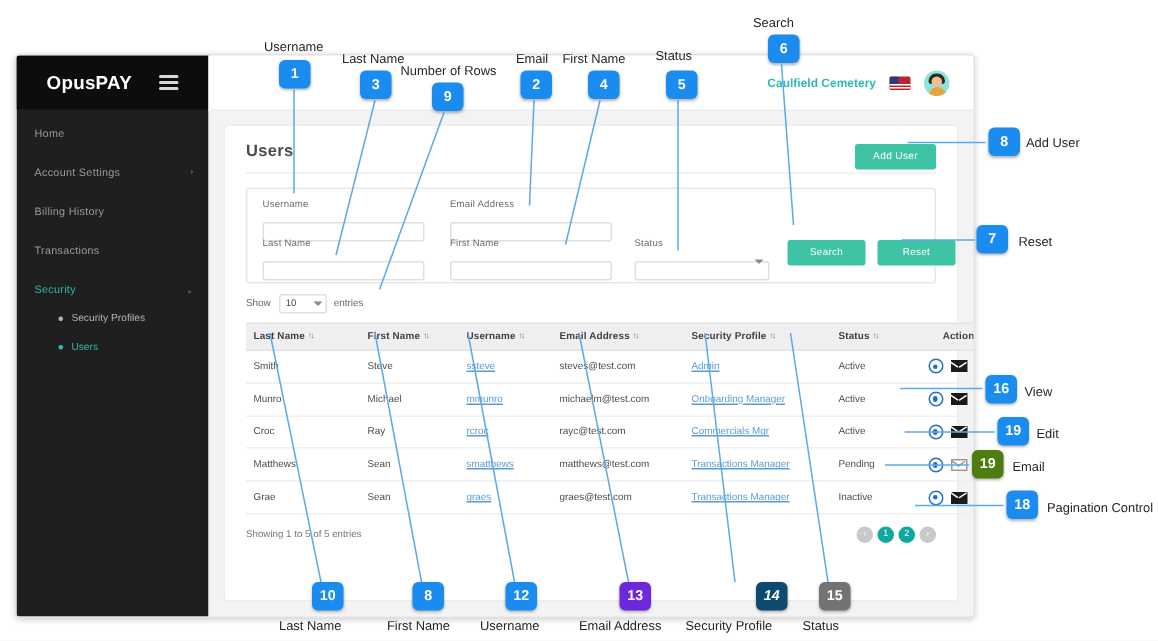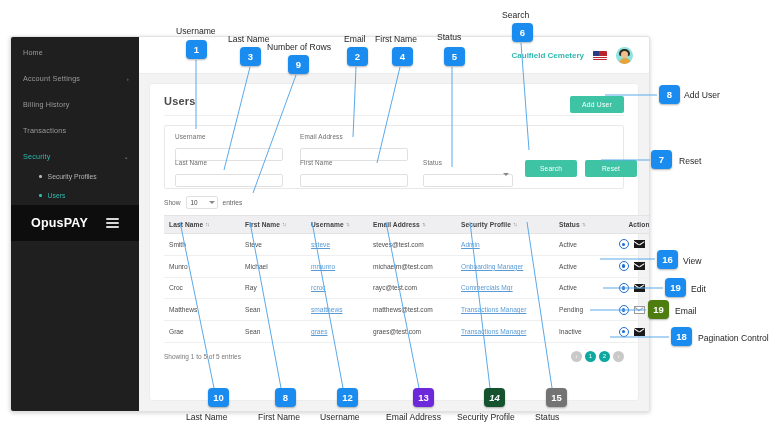--- a/index.html
+++ b/index.html
@@ -216,55 +216,55 @@
   .anno-label{
     position:absolute;font-size:8.6px;color:#262626;white-space:nowrap;
   }
 </style>
 </head>
 <body>
 
 <div id="app-window">
 
   <div id="sidebar">
-    <div id="nav-list">
-        <div class="nav-item">
-          <span>Home</span>
-        </div>
-        <div class="nav-item">
-          <span>Account Settings</span>
-          <span class="caret">›</span>
-        </div>
-        <div class="nav-item">
-          <span>Billing History</span>
-        </div>
-        <div class="nav-item">
-          <span>Transactions</span>
-        </div>
-        <div class="nav-item active">
-          <span>Security</span>
-          <span class="caret">⌄</span>
-        </div>
-        <div class="nav-sub">
-          <span class="dot"></span>
-          <span>Security Profiles</span>
-        </div>
-        <div class="nav-sub active">
-          <span class="dot"></span>
-          <span>Users</span>
-        </div>
-      </div>
     <div id="sidebar-brand">
       <span class="logo">OpusPAY</span>
       <span class="hamburger">
           <i></i>
           <i></i>
           <i></i>
         </span>
     </div>
+    <div id="nav-list">
+        <div class="nav-item">
+          <span>Home</span>
+        </div>
+        <div class="nav-item">
+          <span>Account Settings</span>
+          <span class="caret">›</span>
+        </div>
+        <div class="nav-item">
+          <span>Billing History</span>
+        </div>
+        <div class="nav-item">
+          <span>Transactions</span>
+        </div>
+        <div class="nav-item active">
+          <span>Security</span>
+          <span class="caret">⌄</span>
+        </div>
+        <div class="nav-sub">
+          <span class="dot"></span>
+          <span>Security Profiles</span>
+        </div>
+        <div class="nav-sub active">
+          <span class="dot"></span>
+          <span>Users</span>
+        </div>
+      </div>
   </div>
 
   <div id="content">
 
     <div id="topbar">
       <span id="org-name">Caulfield Cemetery</span>
       <span class="flag">
         <span class="canton"></span>
         <span class="stripe" style="top:5.6px"></span>
         <span class="stripe" style="top:7.4px"></span>
@@ -482,18 +482,18 @@
       <div class="badge" style="left: 671px; top: 327px; background: rgb(26, 140, 240);">18</div>
       <div class="anno-label" style="left: 698px; top: 333px; text-align: right;">Pagination Control</div>
       <div class="badge" style="left: 208px; top: 388px; background: rgb(26, 140, 240);">10</div>
       <div class="anno-label" style="left: 186px; top: 412px;">Last Name</div>
       <div class="badge" style="left: 275px; top: 388px; background: rgb(26, 140, 240);">8</div>
       <div class="anno-label" style="left: 258px; top: 412px;">First Name</div>
       <div class="badge" style="left: 337px; top: 388px; background: rgb(26, 140, 240);">12</div>
       <div class="anno-label" style="left: 320px; top: 412px;">Username</div>
       <div class="badge" style="left: 413px; top: 388px; background: #6d28d9;">13</div>
       <div class="anno-label" style="left: 386px; top: 412px;">Email Address</div>
-      <div class="badge" style="left: 484px; top: 388px; background: #14532d; font-style: italic;">14</div>
+      <div class="badge" style="left: 504px; top: 388px; background: #0c4a6e; font-style: italic;">14</div>
       <div class="anno-label" style="left: 457px; top: 412px;">Security Profile</div>
       <div class="badge" style="left: 546px; top: 388px; background: #737373;">15</div>
       <div class="anno-label" style="left: 535px; top: 412px;">Status</div>
     </div>
 </div>
 
 </body></html>

